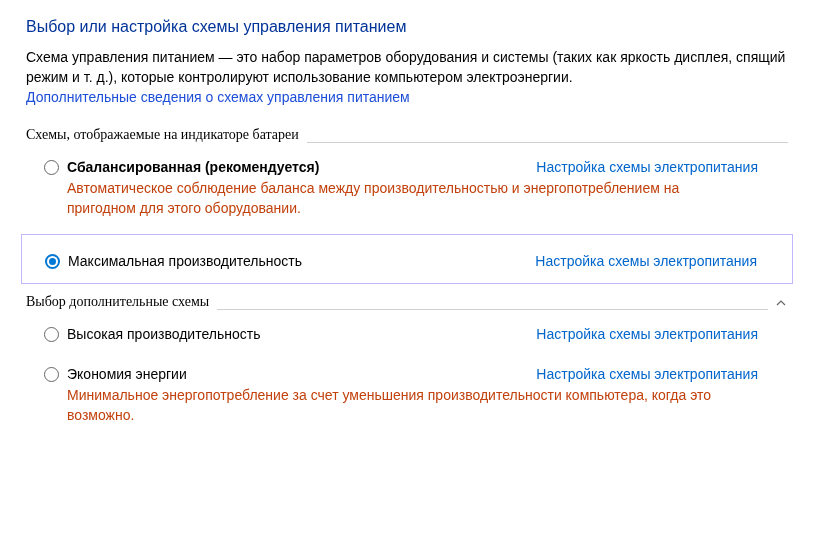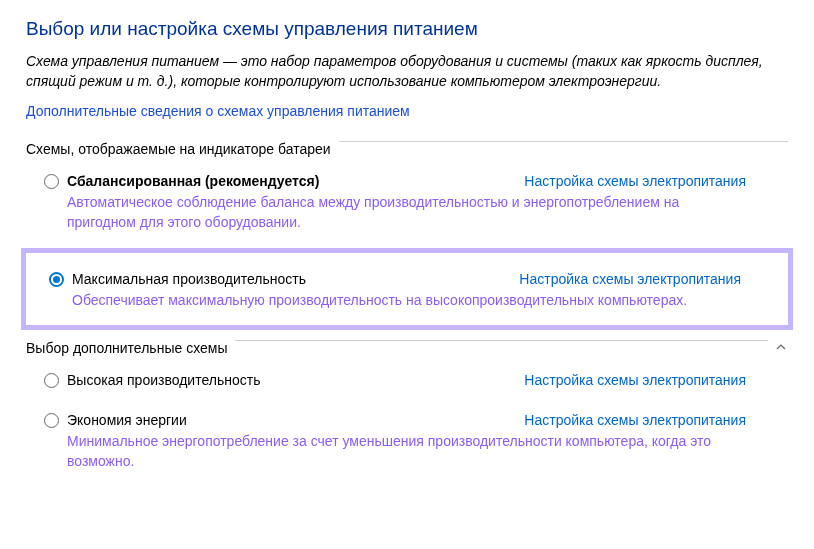--- a/index.html
+++ b/index.html
@@ -11,41 +11,41 @@
       font-family: 'Segoe UI', Tahoma, sans-serif;
       font-size: 14px;
       color: #000;
       background: #fff;
       width: 814px;
       height: 549px;
       padding: 18px 26px;
     }
     .title {
       color: #003399;
-      font-size: 19px;
+      font-size: 16px;
       font-weight: 400;
       margin-bottom: 12px;
     }
     .description {
       color: #000;
       line-height: 1.4;
-      margin-bottom: 12px;
-      font-style: italic;
+      margin-bottom: 2px;
     }
     .link {
       color: #1d4ed8;
       cursor: pointer;
     }
     .section {
       margin-top: 22px;
     }
     .section-header {
       display: flex;
-      align-items: flex-start;
+      align-items: flex-end;
       margin-bottom: 10px;
+      font-family: Liberation Serif, serif;
     }
     .section-label {
       color: #000;
       white-space: nowrap;
     }
     .section-line {
       flex: 1;
       height: 1px;
       background: #d0d0d0;
       margin-left: 8px;
@@ -99,31 +99,31 @@
     }
     .plan-name {
       color: #000;
     }
     .plan-name.bold {
       font-weight: 700;
     }
     .settings-link {
       color: #0066cc;
       cursor: pointer;
-      margin-right: 42px;
+      margin-right: 30px;
     }
     .plan-desc {
       margin-left: 23px;
       margin-top: 4px;
-      color: #8b5cf6;
+      color: #c2410c;
       line-height: 1.4;
       padding-right: 40px;
     }
     .highlighted {
-      border: 5px solid #c4b5fd;
+      border: 1px solid #c4b5fd;
       margin-left: -5px;
       margin-right: -5px;
       padding-left: 23px;
       padding-right: 5px;
       padding-top: 18px;
       padding-bottom: 14px;
       margin-top: 8px;
       margin-bottom: 8px;
     }
     .highlighted .plan-desc {
@@ -158,21 +158,20 @@
   </div>
 
   <div class="highlighted">
     <div class="plan-row">
       <div class="plan-left">
         <div class="radio selected"></div>
         <span class="plan-name">Максимальная производительность</span>
       </div>
       <span class="settings-link">Настройка схемы электропитания</span>
     </div>
-    <div class="plan-desc">Обеспечивает максимальную производительность на высокопроизводительных компьютерах.</div>
   </div>
 </div>
 
 <div class="section" style="margin-top:10px;">
   <div class="section-header">
     <span class="section-label">Выбор дополнительные схемы</span>
     <div class="section-line"></div>
     <div class="chevron">
       <svg width="12" height="12" viewBox="0 0 12 12">
           <path d="M2 8 L6 4 L10 8" stroke="#666" stroke-width="1.2" fill="none"></path>

